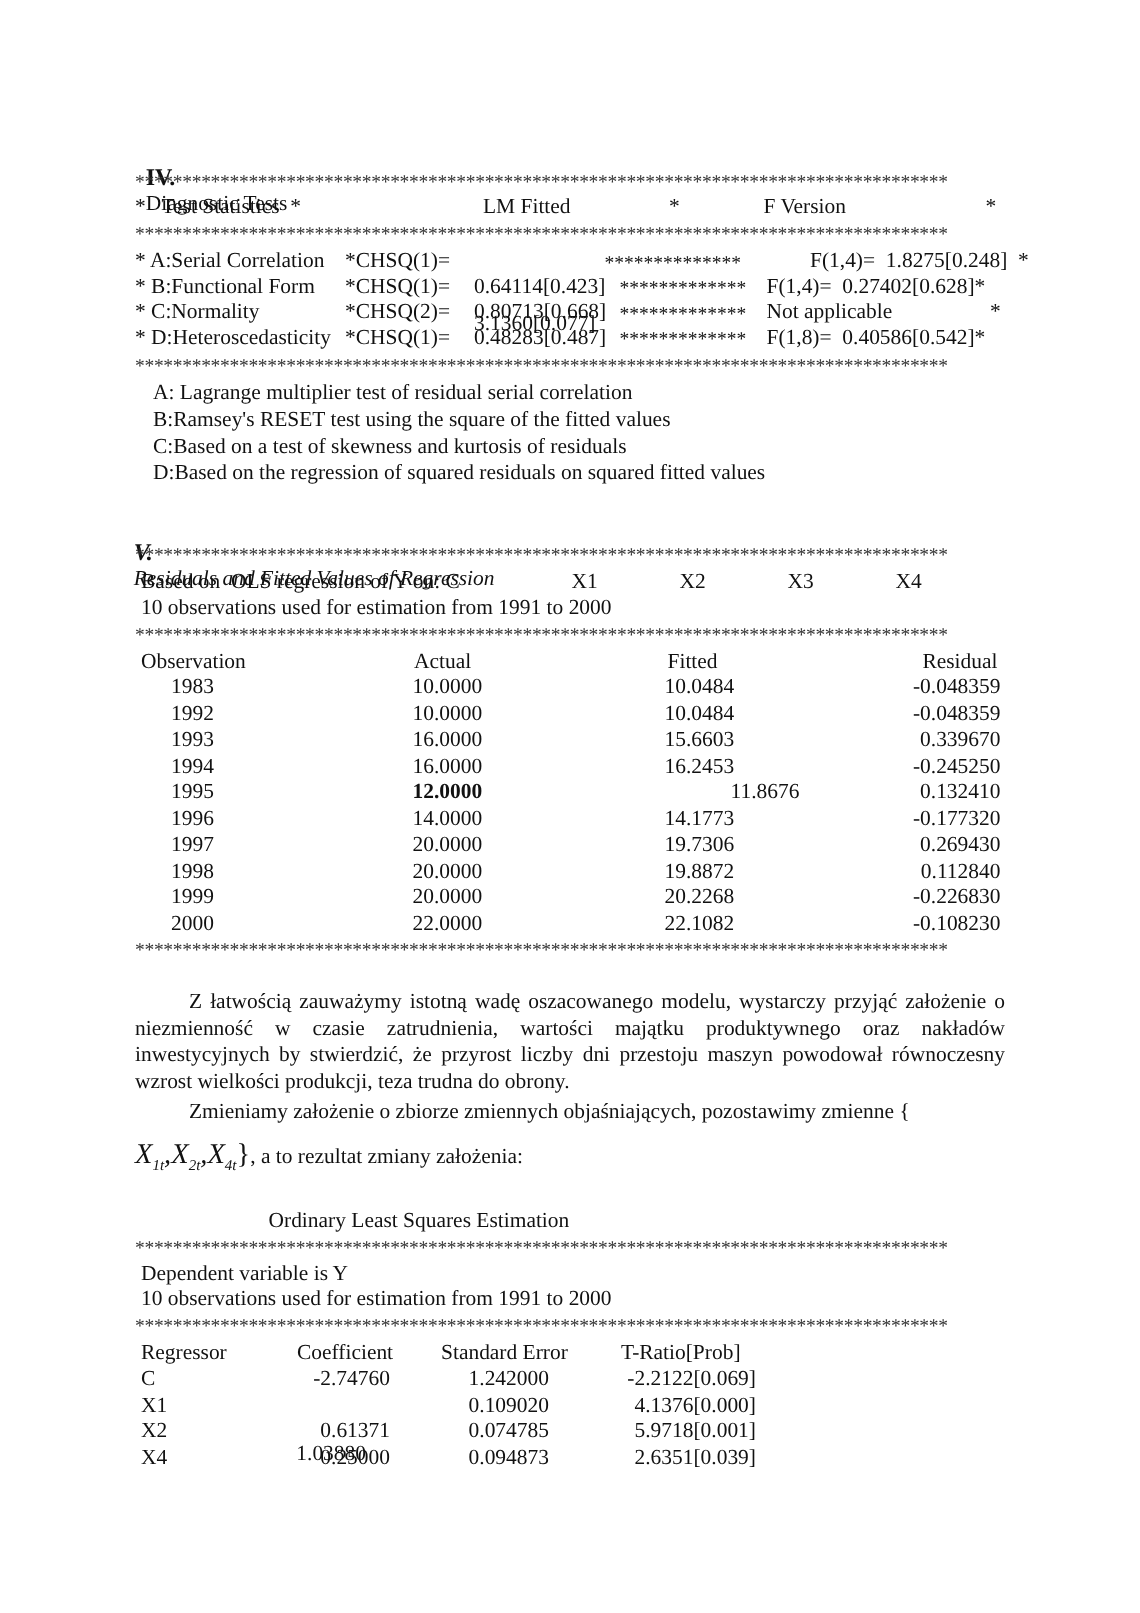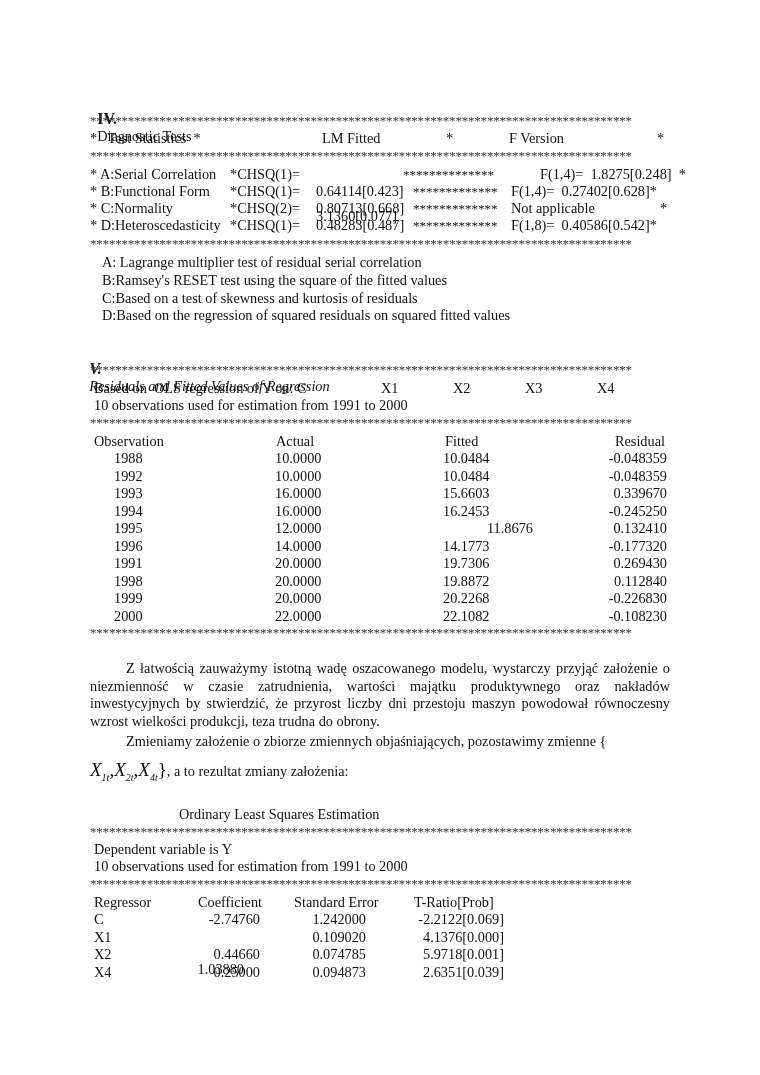--- a/index.html
+++ b/index.html
@@ -80,21 +80,21 @@
 <div class="abs" style="left:94px; top:397px;">10 observations used for estimation from 1991 to 2000</div>
 <div class="stars" style="top:417px;">**************************************************************************************</div>
 
 <div>
   <div class="abs" style="left:94px; top:433px;">Observation</div>
   <div class="abs" style="left:276px; top:433px;">Actual</div>
   <div class="abs" style="left:445px; top:433px;">Fitted</div>
   <div class="abs r" style="left:560px; width:105px; top:433px;">Residual</div>
 
   <div>
-    <div class="abs" style="left:114px; top:450px;">1988</div>
+    <div class="abs" style="left:114px; top:450px;">1983</div>
     <div class="abs" style="left:275px; top:450px;">10.0000</div>
     <div class="abs" style="left:443px; top:450px;">10.0484</div>
     <div class="abs r" style="left:560px; width:107px; top:450px;">-0.048359</div>
   </div>
   <div>
     <div class="abs" style="left:114px; top:468px;">1992</div>
     <div class="abs" style="left:275px; top:468px;">10.0000</div>
     <div class="abs" style="left:443px; top:468px;">10.0484</div>
     <div class="abs r" style="left:560px; width:107px; top:468px;">-0.048359</div>
   </div>
@@ -105,32 +105,32 @@
     <div class="abs r" style="left:560px; width:107px; top:485px;">0.339670</div>
   </div>
   <div>
     <div class="abs" style="left:114px; top:503px;">1994</div>
     <div class="abs" style="left:275px; top:503px;">16.0000</div>
     <div class="abs" style="left:443px; top:503px;">16.2453</div>
     <div class="abs r" style="left:560px; width:107px; top:503px;">-0.245250</div>
   </div>
   <div>
     <div class="abs" style="left:114px; top:520px;">1995</div>
-    <div class="abs" style="left:275px; top:520px;">12.0000</div>
+    <div class="abs" style="left:275px; top:520px;font-weight:bold;">12.0000</div>
     <div class="abs" style="left:443px; top:520px;margin-left:44px;">11.8676</div>
     <div class="abs r" style="left:560px; width:107px; top:520px;">0.132410</div>
   </div>
   <div>
     <div class="abs" style="left:114px; top:538px;">1996</div>
     <div class="abs" style="left:275px; top:538px;">14.0000</div>
     <div class="abs" style="left:443px; top:538px;">14.1773</div>
     <div class="abs r" style="left:560px; width:107px; top:538px;">-0.177320</div>
   </div>
   <div>
-    <div class="abs" style="left:114px; top:555px;">1991</div>
+    <div class="abs" style="left:114px; top:555px;">1997</div>
     <div class="abs" style="left:275px; top:555px;">20.0000</div>
     <div class="abs" style="left:443px; top:555px;">19.7306</div>
     <div class="abs r" style="left:560px; width:107px; top:555px;">0.269430</div>
   </div>
   <div>
     <div class="abs" style="left:114px; top:573px;">1998</div>
     <div class="abs" style="left:275px; top:573px;">20.0000</div>
     <div class="abs" style="left:443px; top:573px;">19.8872</div>
     <div class="abs r" style="left:560px; width:107px; top:573px;">0.112840</div>
   </div>
@@ -173,21 +173,21 @@
     <div class="abs r" style="left:400px; width:104px; top:911px;">-2.2122[0.069]</div>
   </div>
   <div>
     <div class="abs" style="left:94px; top:929px;">X1</div>
     <div class="abs r" style="left:164px; width:80px; top:929px;margin-top:32px;">1.03880</div>
     <div class="abs r" style="left:280px; width:86px; top:929px;">0.109020</div>
     <div class="abs r" style="left:400px; width:104px; top:929px;">4.1376[0.000]</div>
   </div>
   <div>
     <div class="abs" style="left:94px; top:946px;">X2</div>
-    <div class="abs r" style="left:180px; width:80px; top:946px;">0.44660</div>
+    <div class="abs r" style="left:180px; width:80px; top:946px;">0.61371</div>
     <div class="abs r" style="left:280px; width:86px; top:946px;">0.074785</div>
     <div class="abs r" style="left:400px; width:104px; top:946px;">5.9718[0.001]</div>
   </div>
   <div>
     <div class="abs" style="left:94px; top:964px;">X4</div>
     <div class="abs r" style="left:180px; width:80px; top:964px;">0.25000</div>
     <div class="abs r" style="left:280px; width:86px; top:964px;">0.094873</div>
     <div class="abs r" style="left:400px; width:104px; top:964px;">2.6351[0.039]</div>
   </div>
 </div>

